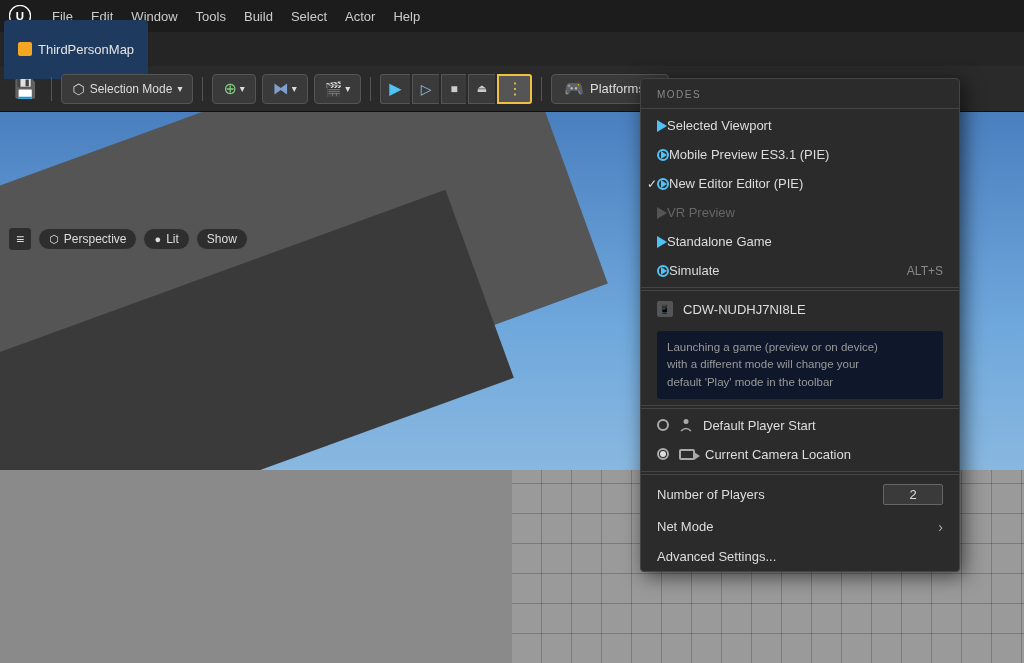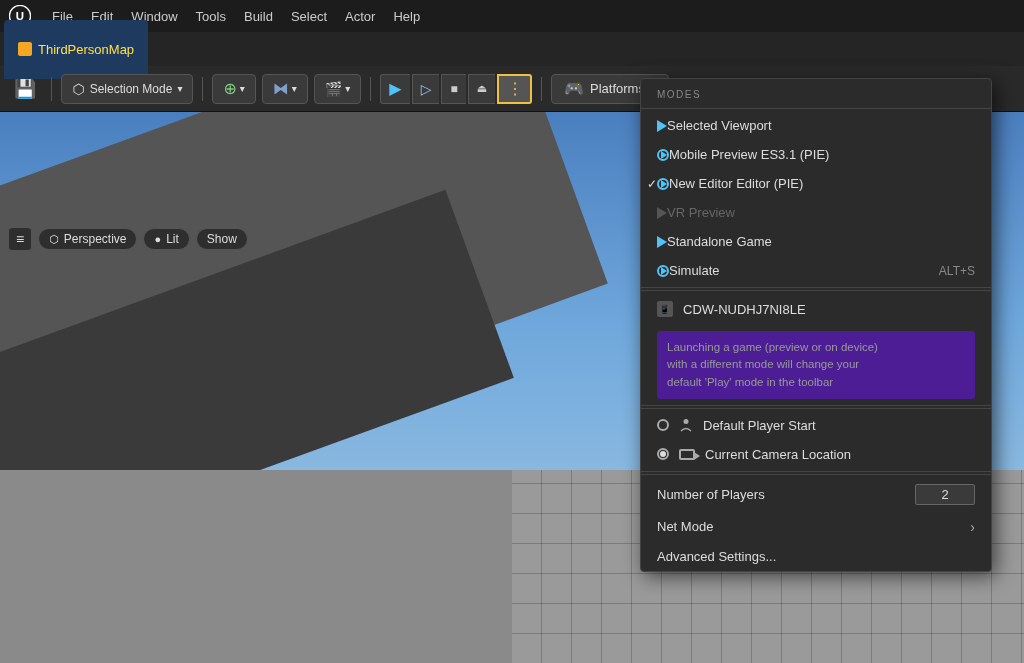--- a/index.html
+++ b/index.html
@@ -45,21 +45,21 @@
     
     .tab-bar {
       height: 34px;
       background: #252525;
       display: flex;
       align-items: center;
       padding: 0 4px;
     }
     .tab {
       background: #1e3a5f;
-      color: #fde047;
+      color: #e5e5e5;
       font-size: 13px;
       padding: 22px 14px;
       border-radius: 4px 4px 0 0;
       display: flex;
       align-items: center;
       gap: 6px;
       cursor: pointer;
     }
     .tab-icon {
       width: 14px;
@@ -244,21 +244,21 @@
         rgba(0,0,0,0.2) 30px
       );
       background-color: #9a9a9a;
     }
 
     
     .dropdown-menu {
       position: absolute;
       top: 78px;
       left: 640px;
-      width: 352px;
+      width: 320px;
       background: #2b2b2b;
       border: 1px solid #444;
       border-radius: 4px;
       z-index: 100;
       box-shadow: 4px 4px 20px rgba(0,0,0,0.6);
     }
     .dropdown-section-label {
       color: #888;
       font-size: 10px;
       letter-spacing: 1.5px;
@@ -320,21 +320,21 @@
       content: '';
       width: 0; height: 0;
       border-top: 4px solid transparent;
       border-bottom: 4px solid transparent;
       border-left: 6px solid #4fc3f7;
       margin-left: 2px;
     }
     .dropdown-info-box {
       margin: 6px 16px;
       padding: 8px 10px;
-      background: #4c1d95;
+      background: #0f172a;
       border-radius: 3px;
       color: #999;
       font-size: 11.5px;
       line-height: 1.5;
     }
     .quick-launch-item {
       display: flex;
       align-items: center;
       padding: 8px 16px;
       color: #ddd;

